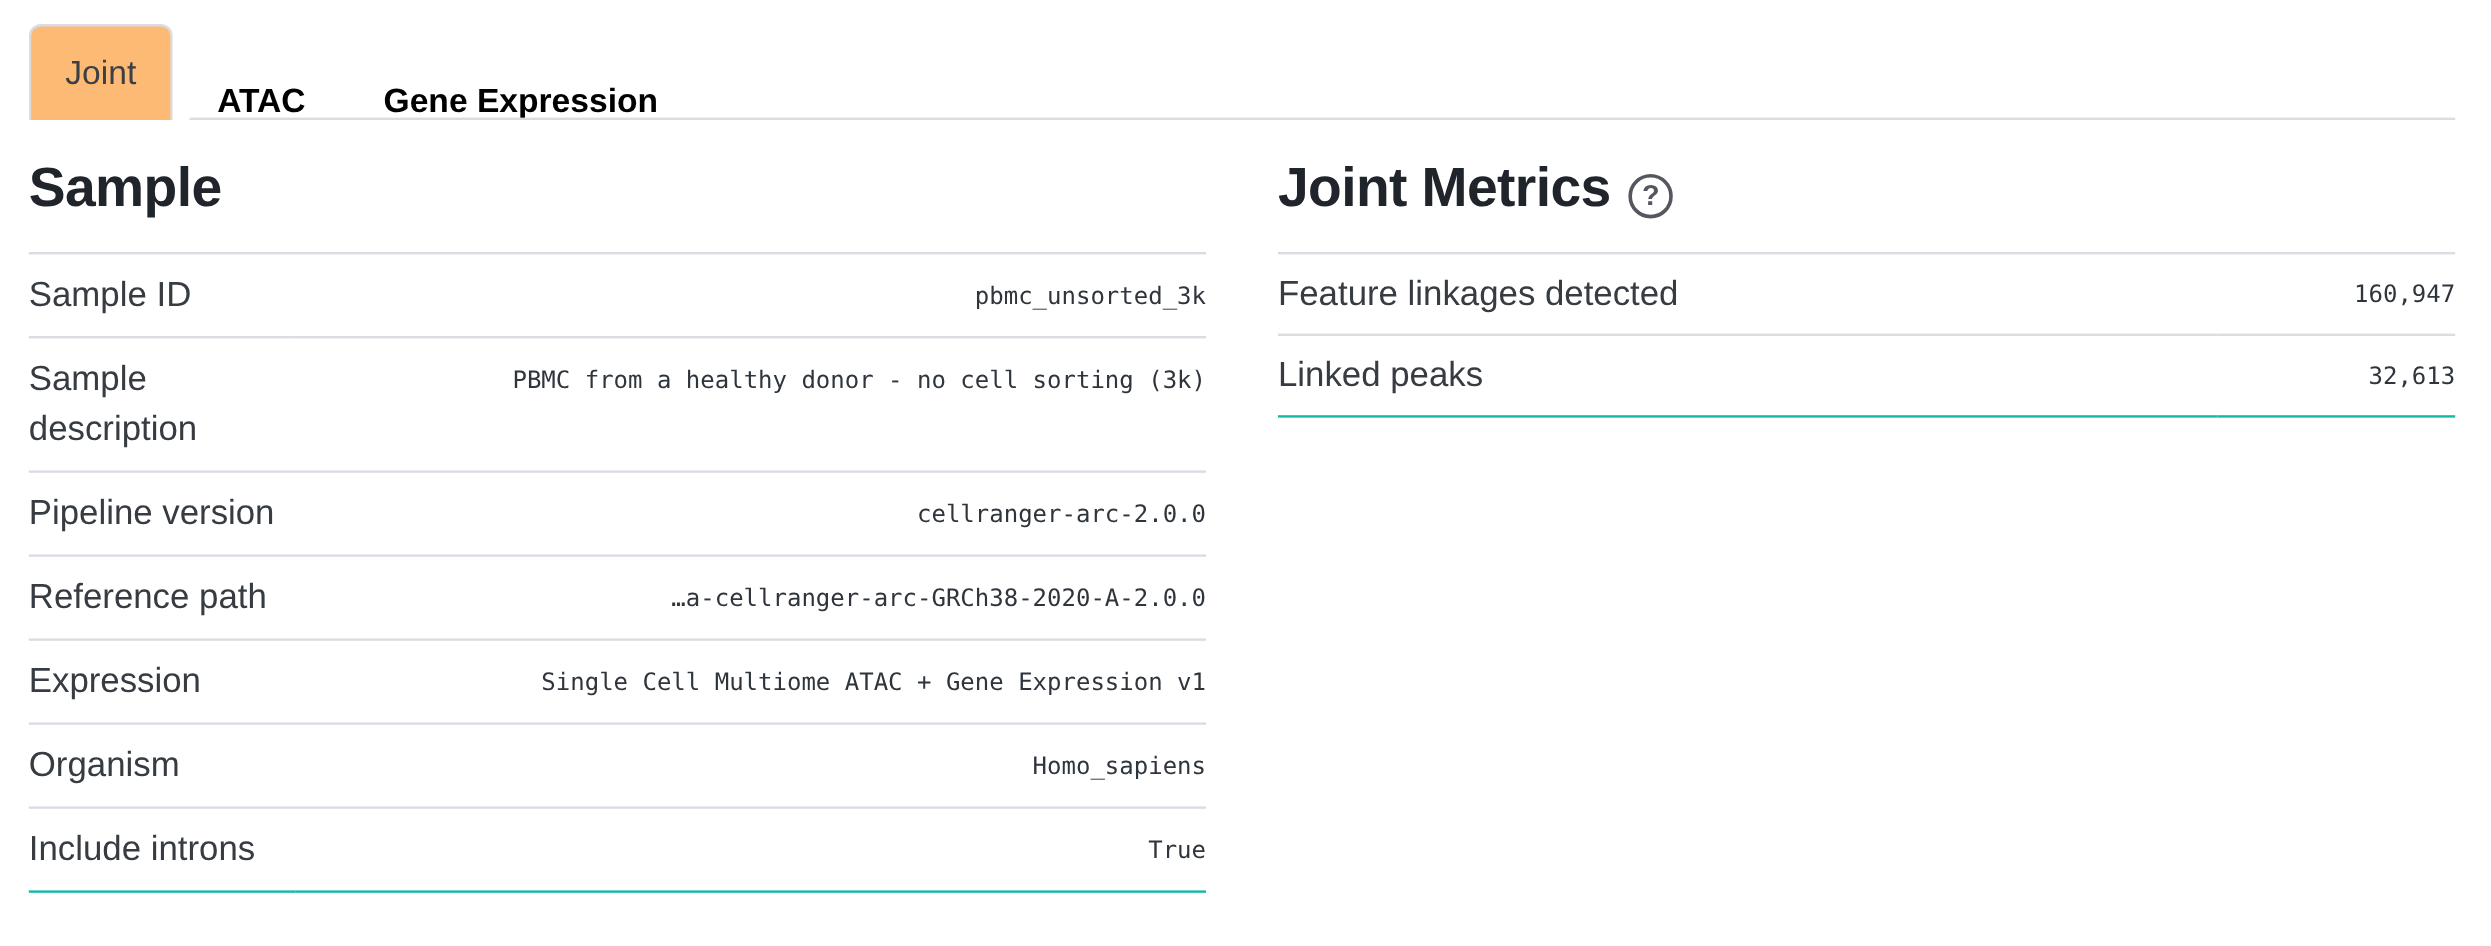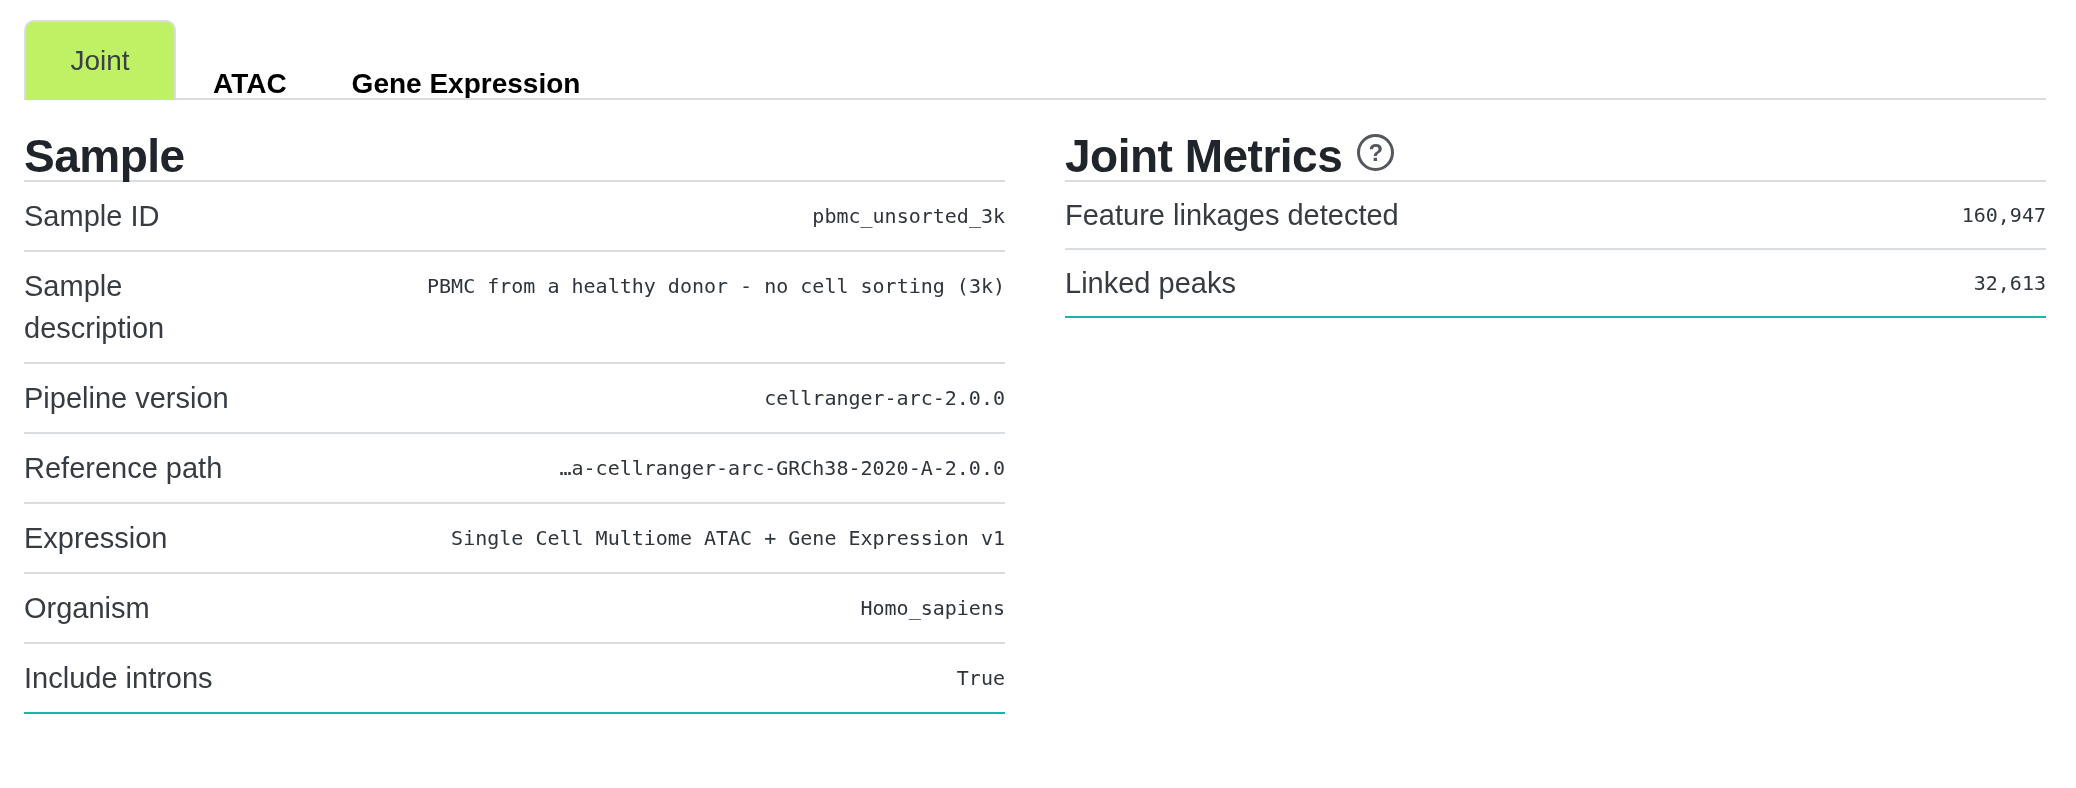--- a/index.html
+++ b/index.html
@@ -24,25 +24,25 @@
     left: 134px;   
     right: 0;
     bottom: 0;
     height: 2px;
     background: #d9dce1;
   }
   .tab-active {
     display: flex;
     align-items: center;
     justify-content: center;
-    width: 152px;
+    width: 120px;
     border: 2px solid #d9dce1;
     border-bottom: none;
     border-radius: 10px 10px 0 0;
-    background: #bef264;
+    background: #fdba74;
     color: #3c4046;
     font-size: 28px;
     font-weight: 500;
     z-index: 2;
     cursor: default;
   }
   .tab-link {
     display: flex;
     align-items: flex-end;
     padding: 0 28px;
@@ -63,21 +63,21 @@
   .col { width: 981px; flex: 0 0 981px; }
 
   h2.section-title {
     margin-top: 32px;
     font-size: 46px;
     line-height: 48px;
     font-weight: 800;
     letter-spacing: -0.5px;
     color: #20242b;
     display: flex;
-    align-items: flex-start;
+    align-items: flex-end;
   }
 
   .help-icon {
     display: inline-flex;
     align-items: center;
     justify-content: center;
     width: 37px; height: 37px;
     margin-left: 15px;
     border: 3px solid #54585e;
     border-radius: 50%;
@@ -87,20 +87,21 @@
     font-weight: 700;
     letter-spacing: 0;
     cursor: pointer;
     position: relative;
     top: 2px;
   }
 
   
   table.kv {
     width: 100%;
+    margin-top: 30px;
     border-collapse: collapse;
   }
   table.kv tr { border-top: 2px solid #d9dce1; }
   table.kv tr:last-child { border-bottom: 2px solid #14b8a6; }
   table.kv th {
     width: 222px;
     text-align: left;
     vertical-align: top;
     font-weight: 400;
     font-size: 29px;

